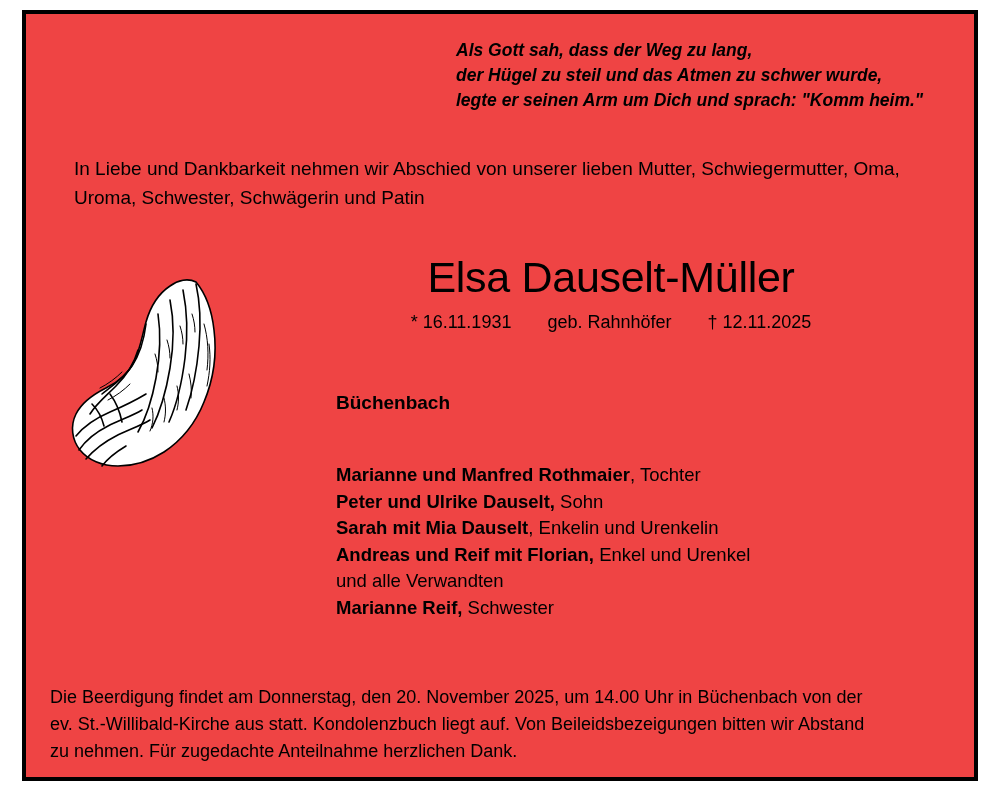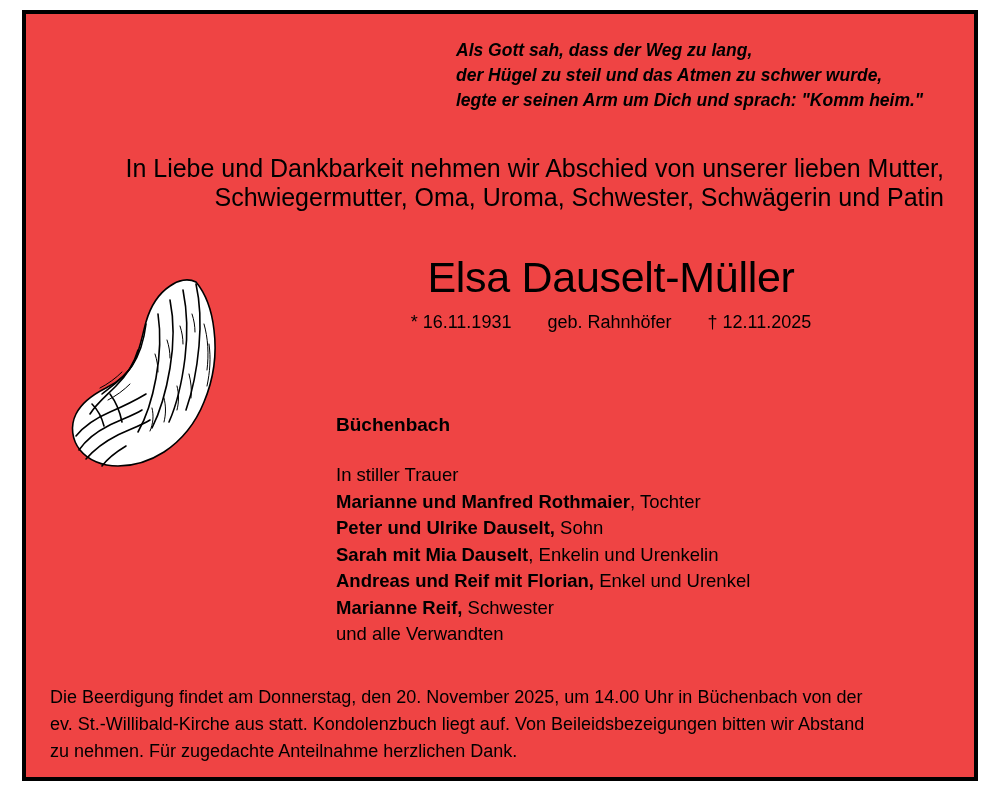--- a/index.html
+++ b/index.html
@@ -50,22 +50,22 @@
     text-align: left;
   }
   .verse div { white-space: nowrap; }
 
   
   .intro {
     position: absolute;
     left: 48px;
     top: 140px;
     width: 870px;
-    text-align: right;
-    font-size: 25px;
+    text-align: left;
+    font-size: 19px;
     line-height: 29px;
   }
 
   
   .name-block {
     position: absolute;
     left: 265px;
     top: 238px;
     width: 640px;
     text-align: center;
@@ -80,21 +80,21 @@
     margin-top: 8px;
     font-size: 18px;
     line-height: 24px;
   }
   .dates .sp { display: inline-block; width: 26px; }
 
   
   .place {
     position: absolute;
     left: 310px;
-    top: 400px;
+    top: 378px;
     font-size: 19px;
     font-weight: bold;
   }
 
   
   .mourners {
     position: absolute;
     left: 310px;
     top: 448px;
     width: 600px;
@@ -190,37 +190,36 @@
           <span class="sp"></span>
           <span>geb. Rahnhöfer</span>
           <span class="sp"></span>
           <span>† 12.11.2025</span>
         </div>
       </div>
 
       <div class="place">Büchenbach</div>
 
       <div class="mourners">
-        <div class="row">In stiller Trauer</div>
         <div class="row">
           <span class="b">Marianne und Manfred Rothmaier</span><span>, Tochter</span>
         </div>
         <div class="row">
           <span class="b">Peter und Ulrike Dauselt,</span><span> Sohn</span>
         </div>
         <div class="row">
           <span class="b">Sarah mit Mia Dauselt</span><span>, Enkelin und Urenkelin</span>
         </div>
         <div class="row">
           <span class="b">Andreas und Reif mit Florian,</span><span> Enkel und Urenkel</span>
         </div>
+        <div class="row">und alle Verwandten</div>
         <div class="row">
           <span class="b">Marianne Reif,</span><span> Schwester</span>
         </div>
-        <div class="row">und alle Verwandten</div>
       </div>
 
       <div class="footer">
         <div>Die Beerdigung findet am Donnerstag, den 20. November 2025, um 14.00 Uhr in Büchenbach von der</div>
         <div>ev. St.-Willibald-Kirche aus statt. Kondolenzbuch liegt auf. Von Beileidsbezeigungen bitten wir Abstand</div>
         <div>zu nehmen. Für zugedachte Anteilnahme herzlichen Dank.</div>
       </div>
 
     </div>
   </div>

